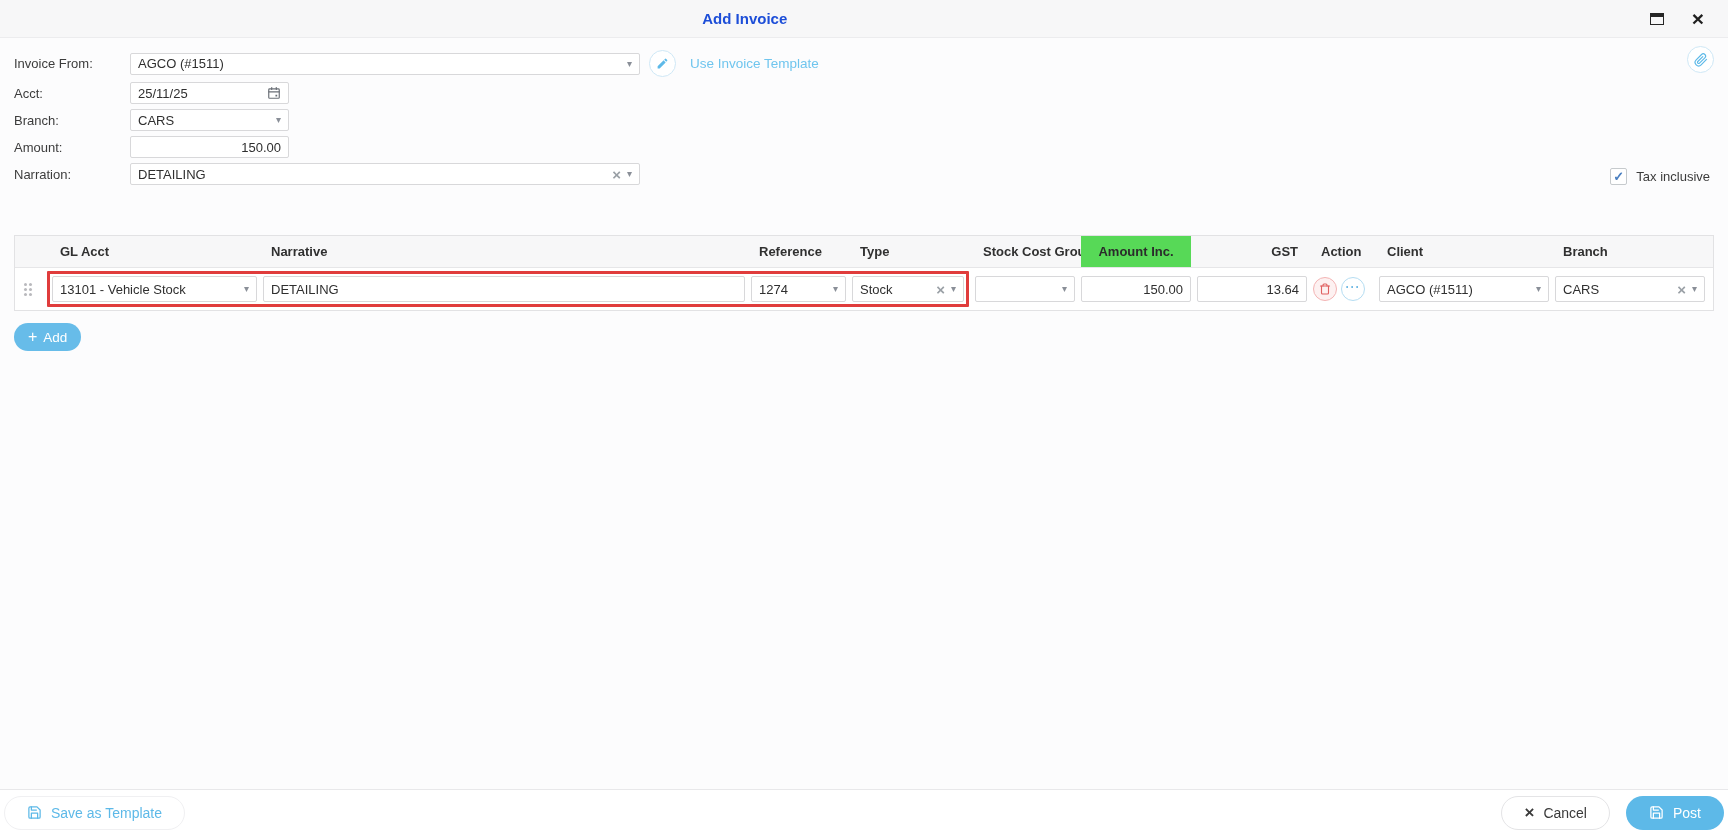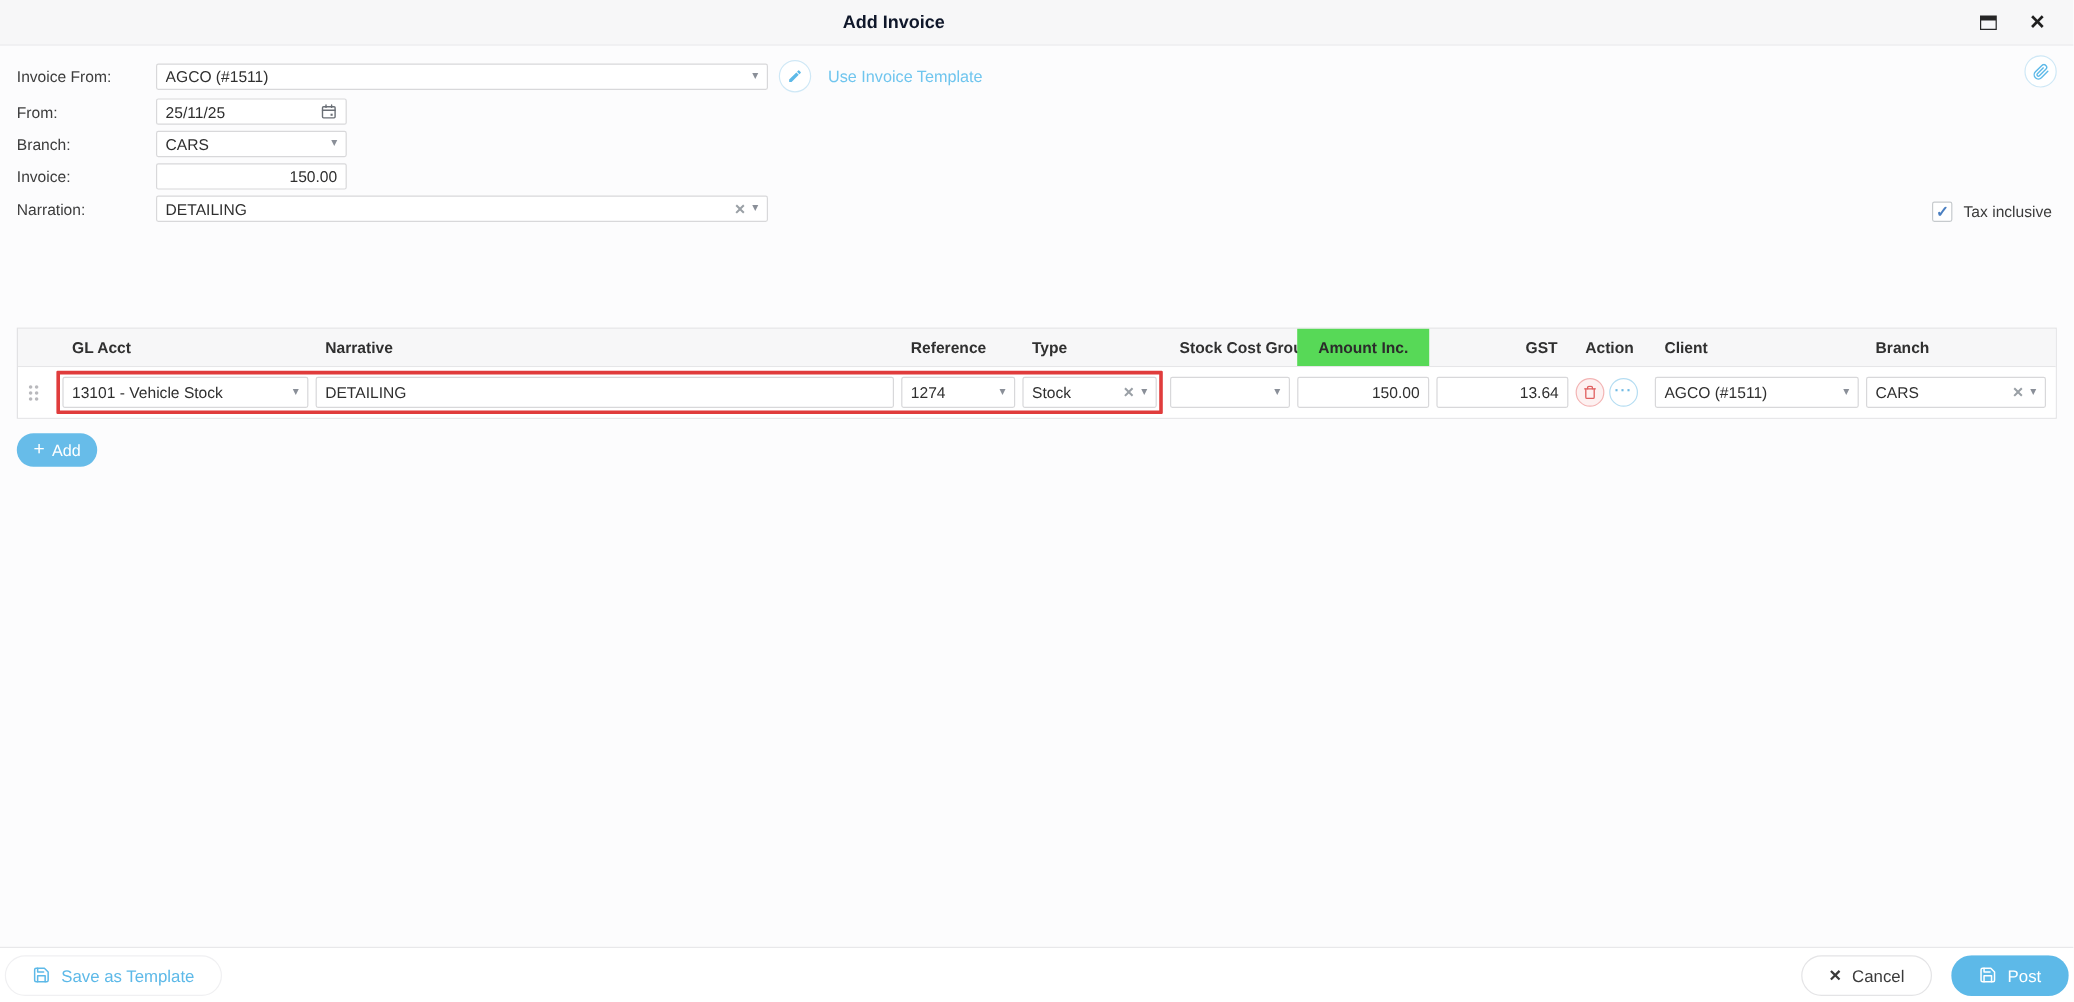--- a/index.html
+++ b/index.html
@@ -12,21 +12,21 @@
   }
   .dialog { width:1728px; height:835px; display:flex; flex-direction:column; background:#fcfcfd; }
 
   
   .titlebar {
     flex:none; height:38px; background:#f7f7f8; border-bottom:1px solid #ececee;
     position:relative; display:flex; align-items:center;
   }
   .title {
     position:absolute; left:43.1%; transform:translateX(-50%);
-    font-weight:bold; font-size:15px; color:#0f172a;
+    font-weight:bold; font-size:15px; color:#1d4ed8;
   }
   .win-controls { margin-left:auto; display:flex; align-items:center; gap:28px; padding-right:24px; }
   .winbtn { background:none; border:none; cursor:pointer; display:flex; align-items:center; padding:0; }
   .max-icon { display:block; width:14px; height:12px; border:1.5px solid #262626; border-top:4px solid #262626; }
   .close-icon { font-size:21px; font-weight:bold; color:#1f1f1f; line-height:14px; }
 
   
   .content { flex:1; display:flex; flex-direction:column; overflow:hidden;gap:45px; }
 
   .form-area { flex:none; position:relative; padding:12px 14px 0 14px; }
@@ -57,21 +57,21 @@
   .attach-btn { position:absolute; right:14px; top:8px; margin-left:0; }
 
   .tax-wrap { margin-left:auto; display:flex; align-items:center; gap:9px; padding-right:4px; align-self:flex-end; }
   .checkbox {
     width:17px; height:17px; border:1px solid #c6cacd; border-radius:2px; background:#fff;
     display:flex; align-items:center; justify-content:center; cursor:pointer;
   }
   .checkbox .check { color:#4a7fc1; font-size:13px; font-weight:bold; line-height:1; }
 
   
-  .grid-section { flex:none; padding:0 14px; margin-top:38px; }
+  .grid-section { flex:none; padding:0 14px; }
   .grid { border:1px solid #e2e2e4; background:#fff; }
   .thead {
     display:flex; align-items:stretch; gap:6px; height:32px;
     background:#f7f7f8; border-bottom:1px solid #e6e6e8; padding-right:8px;
   }
   .trow { display:flex; align-items:center; gap:6px; background:#fff; padding:3px 8px 3px 0; }
 
   .c-handle { width:26px; flex:none; display:flex; align-items:center; justify-content:center; }
   .c-gl     { width:205px; flex:none; }
   .c-narr   { flex:1; min-width:0; }
@@ -167,21 +167,21 @@
         </button>
         <a class="link">Use Invoice Template</a>
         <button class="circle-btn attach-btn">
           <svg width="14" height="14" viewBox="0 0 24 24" fill="none" stroke="#5db9e8" stroke-width="2" stroke-linecap="round" stroke-linejoin="round">
             <path d="M21.44 11.05l-9.19 9.19a6 6 0 0 1-8.49-8.49l9.19-9.19a4 4 0 0 1 5.66 5.66l-9.2 9.19a2 2 0 0 1-2.83-2.83l8.49-8.48"></path>
           </svg>
         </button>
       </div>
 
       <div class="frow">
-        <label>From:</label>
+        <label>Acct:</label>
         <div class="control w-std">
           <input class="bare" value="25/11/25" style="">
           <svg width="14" height="14" viewBox="0 0 24 24" fill="none" stroke="#6a6f76" stroke-width="2" stroke-linecap="round">
             <rect x="3" y="5" width="18" height="16" rx="1.5"></rect>
             <line x1="3" y1="10" x2="21" y2="10"></line>
             <line x1="8" y1="2.5" x2="8" y2="6"></line>
             <line x1="16" y1="2.5" x2="16" y2="6"></line>
             <rect x="14.5" y="15" width="3" height="3" fill="#6a6f76" stroke="none"></rect>
           </svg>
         </div>
@@ -190,21 +190,21 @@
       <div class="frow">
         <label>Branch:</label>
         <div class="control w-std">
           <span class="sel-value">CARS</span>
           <span class="caret">▾</span>
         </div>
       </div>
 
 
       <div class="frow">
-        <label>Invoice:</label>
+        <label>Amount:</label>
         <div class="control w-std">
           <input class="bare right" value="150.00" style="">
         </div>
       </div>
 
       <div class="frow">
         <label>Narration:</label>
         <div class="control w-wide">
           <span class="sel-value">DETAILING</span>
           <span class="clear-x">×</span>

